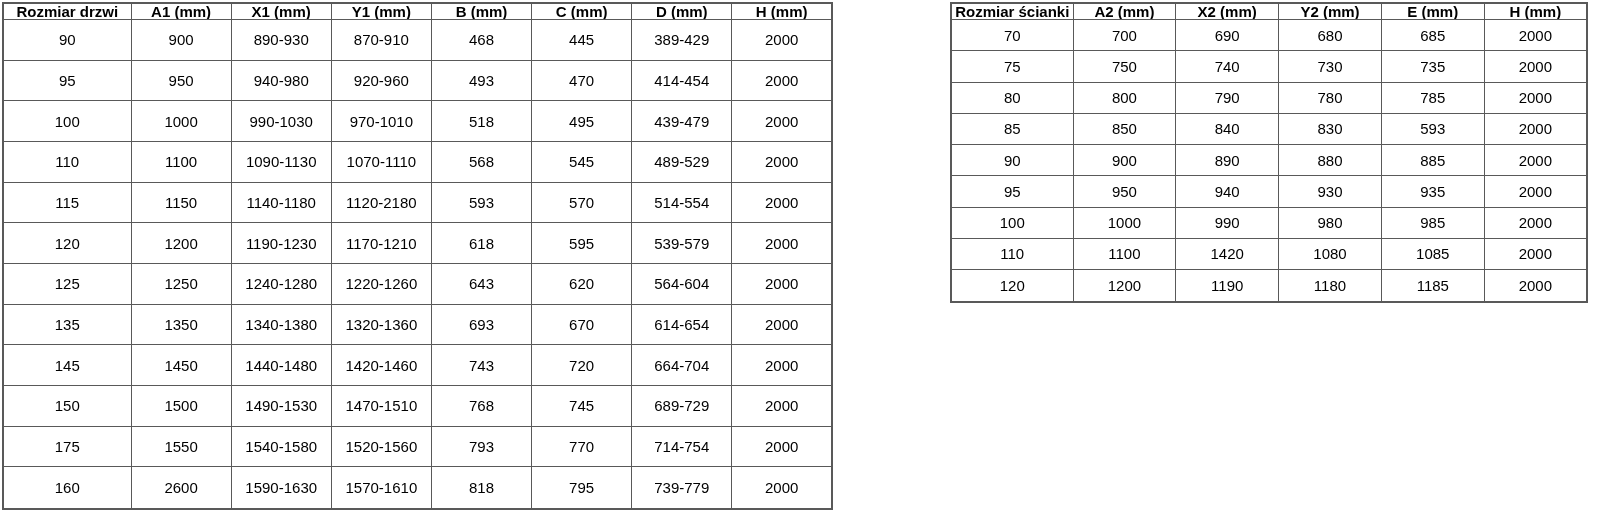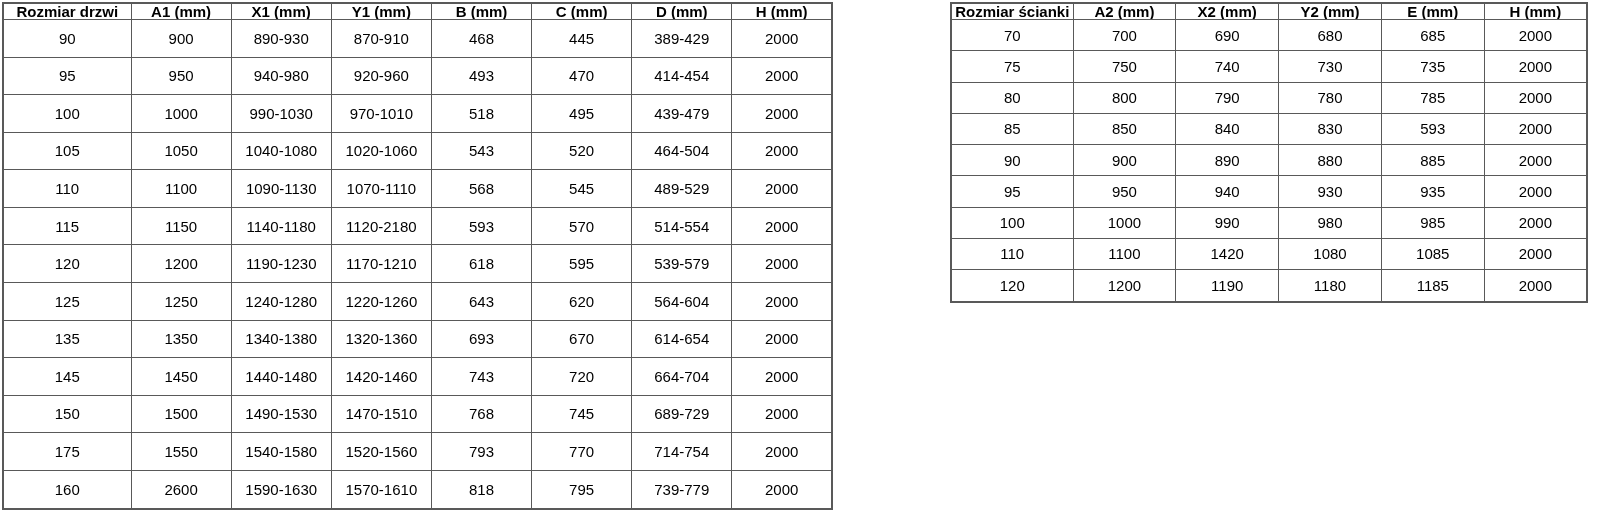--- a/index.html
+++ b/index.html
@@ -102,30 +102,20 @@
           <td>100</td>
           <td>1000</td>
           <td>990-1030</td>
           <td>970-1010</td>
           <td>518</td>
           <td>495</td>
           <td>439-479</td>
           <td>2000</td>
         </tr>
         <tr>
-          <td>105</td>
-          <td>1050</td>
-          <td>1040-1080</td>
-          <td>1020-1060</td>
-          <td>543</td>
-          <td>520</td>
-          <td>464-504</td>
-          <td>2000</td>
-        </tr>
-        <tr>
           <td>110</td>
           <td>1100</td>
           <td>1090-1130</td>
           <td>1070-1110</td>
           <td>568</td>
           <td>545</td>
           <td>489-529</td>
           <td>2000</td>
         </tr>
         <tr>

